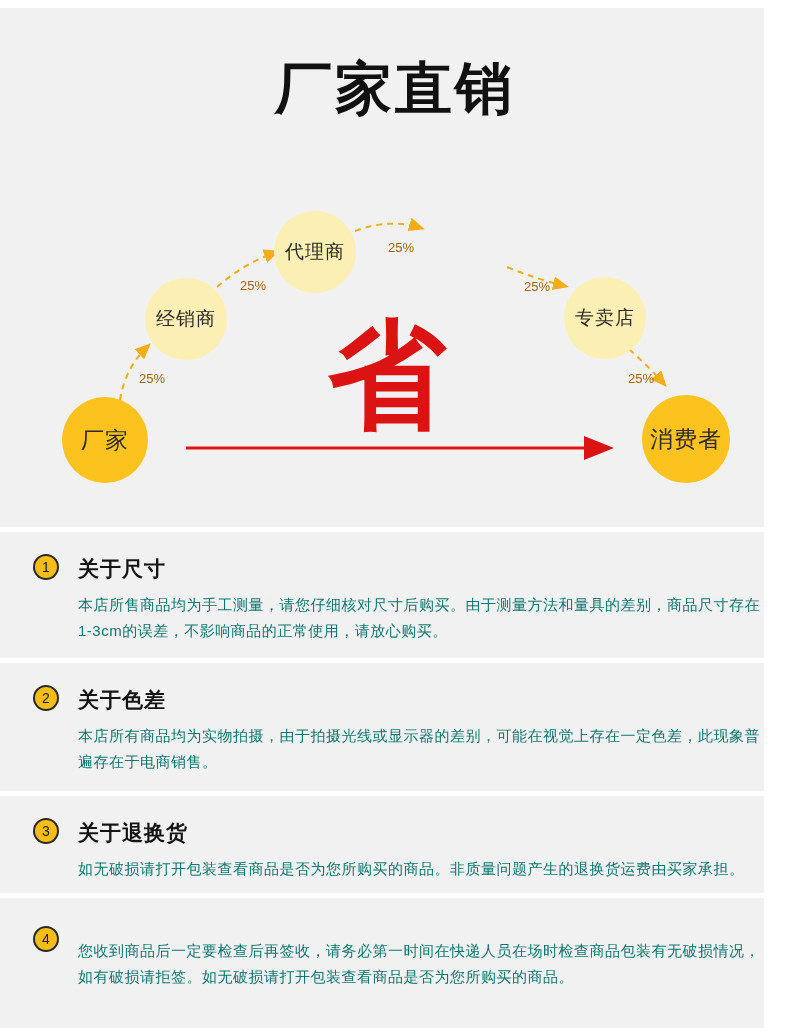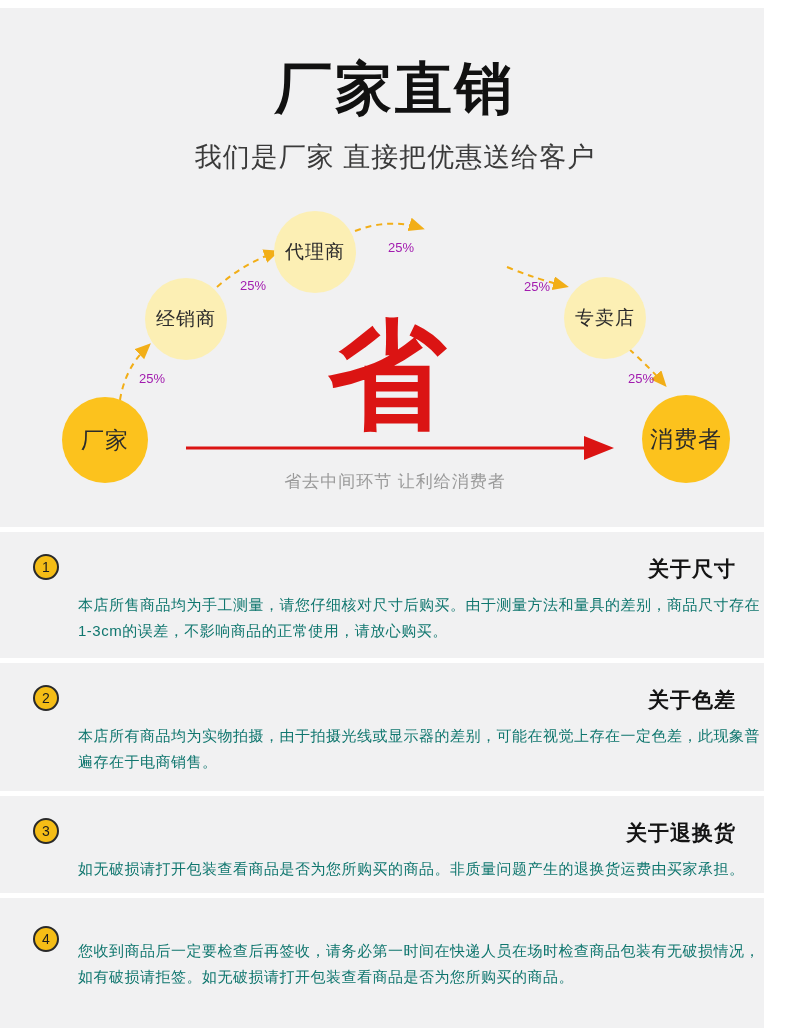--- a/index.html
+++ b/index.html
@@ -58,21 +58,21 @@
     color:#2b2b2b;
     letter-spacing:1px;
   }
   .node.gold{background:#fcc21d;font-size:23px;}
   .node.light{background:#fcefb4;font-size:19px;}
   .markup{
     position:absolute;
     width:44px;
     text-align:center;
     font-size:13px;
-    color:#a21caf;
+    color:#a16207;
   }
   .save-char{
     position:absolute;
     top:308px;left:322px;width:130px;
     text-align:center;
     font-size:118px;
     font-weight:700;
     color:#db1413;
     line-height:1;
   }
@@ -107,40 +107,38 @@
     font-size:14px;
     color:#1c1c1c;
   }
   #notice-4 .num-badge{top:28px;}
   .notice-title{
     font-size:21px;
     font-weight:700;
     color:#141414;
     line-height:26px;
     letter-spacing:1px;
-    text-align:right;
   }
   .notice-body{
     margin-top:10px;
     width:688px;
     font-size:15px;
     line-height:26px;
     color:#0f766e;
     letter-spacing:0.5px;
   }
 </style>
 </head>
 <body>
 
 <div id="page">
 
   <div class="section" id="header-section">
 
     <div class="main-title">厂家直销</div>
-    <div class="subtitle">我们是厂家 直接把优惠送给客户</div>
 
     <svg class="diagram-svg" viewBox="0 0 790 340">
       <defs>
         <marker id="arrowGold" markerWidth="9" markerHeight="8" refX="6" refY="3.5" orient="auto">
           <path d="M0,0 L8,3.5 L0,7 Z" fill="#f2ae17"></path>
         </marker>
       </defs>
       <g stroke="#f2ae17" stroke-width="2" fill="none" stroke-dasharray="6 5">
         <path d="M120 210 Q125 178 148 156" marker-end="url(#arrowGold)"></path>
         <path d="M217 97 Q243 74 276 62" marker-end="url(#arrowGold)"></path>
@@ -170,21 +168,20 @@
         <span>专卖店</span>
       </div>
 
     <span class="markup" style="left:130px;top:363px;">25%</span>
     <span class="markup" style="left:231px;top:270px;">25%</span>
     <span class="markup" style="left:379px;top:232px;">25%</span>
     <span class="markup" style="left:515px;top:271px;">25%</span>
     <span class="markup" style="left:619px;top:363px;">25%</span>
 
     <div class="save-char">省</div>
-    <div class="arrow-caption">省去中间环节 让利给消费者</div>
   </div>
 
   <div class="section" id="notice-1">
     <div class="notice-inner">
       <div class="num-badge">1</div>
       <div class="notice-title">关于尺寸</div>
       <div class="notice-body">本店所售商品均为手工测量，请您仔细核对尺寸后购买。由于测量方法和量具的差别，商品尺寸存在1-3cm的误差，不影响商品的正常使用，请放心购买。</div>
     </div>
   </div>
 

